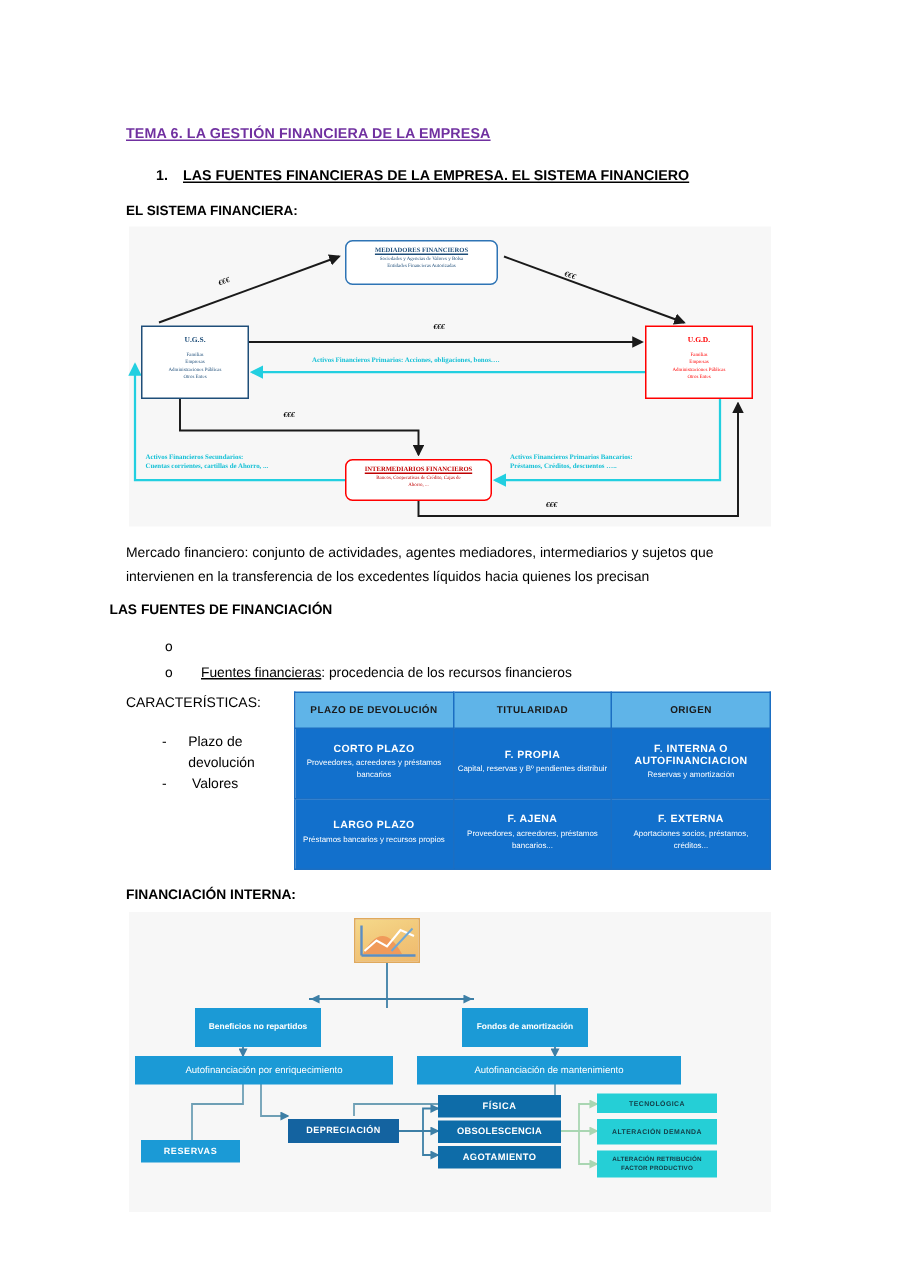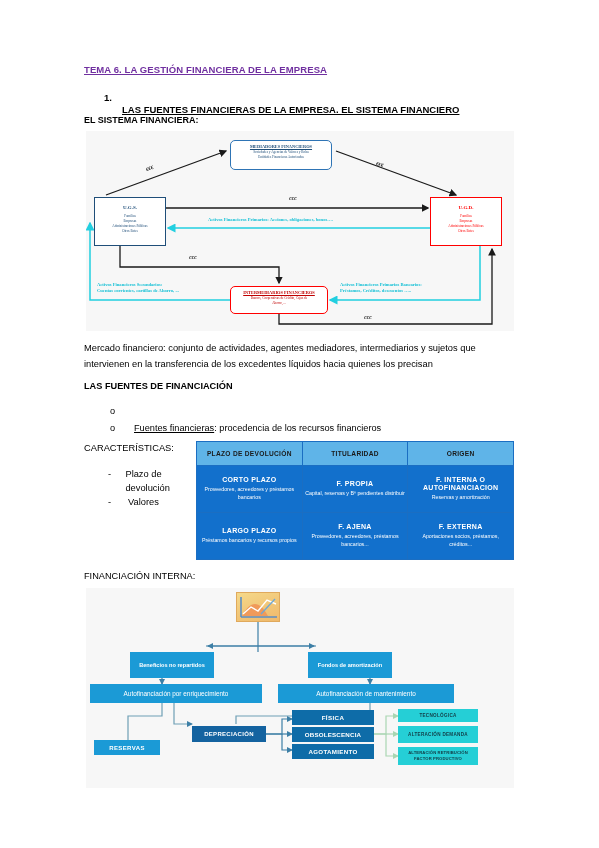--- a/index.html
+++ b/index.html
@@ -6,50 +6,50 @@
     margin: 0; padding: 0;
     background: #ffffff;
   }
   body {
     width: 599px; height: 848px;
     font-family: "Liberation Sans", sans-serif;
     color: #000000;
     position: relative;
     overflow: hidden;
   }
-  .page { position: relative; width: 599px; height: 651px; }
+  .page { position: relative; width: 599px; height: 651px; margin-top: 20px; }
 
   
   .doc-title {
     position: absolute; left: 84px; top: 64px;
     font-size: 9.5px; font-weight: bold;
     color: #7030a0; text-decoration: underline;
     letter-spacing: .1px;
   }
   .section-num {
     position: absolute; left: 104px; top: 92px;
     font-size: 9.5px; font-weight: bold; color: #000;
   }
   .section-head {
-    position: absolute; left: 122px; top: 104px;
+    position: absolute; left: 122px; top: 92px;
     font-size: 9.5px; font-weight: bold; color: #000;
     text-decoration: underline;
   }
   .sub-head-1 {
     position: absolute; left: 84px; top: 115px;
     font-size: 9px; font-weight: bold; color: #000;
   }
   .para {
     position: absolute; left: 84px; top: 341px;
     width: 430px;
     font-size: 9.3px; line-height: 15.5px; color: #000;
   }
   .para b { font-weight: normal; }
   .sub-head-2 {
-    position: absolute; left: 84px; top: 381px;
+    position: absolute; left: 73px; top: 381px;
     font-size: 9.2px; font-weight: bold; color: #000;
   }
   .bullets {
     position: absolute; left: 110px; top: 403px;
     width: 400px; font-size: 9.2px; line-height: 17px;
   }
   .bullets .row { display: flex; gap: 18px; }
   .bullets .mark { width: 6px; }
   .bullets u { text-decoration: underline; }
   .carac-title {
@@ -57,21 +57,21 @@
     font-size: 9.3px; color: #000;
   }
   .carac-list {
     position: absolute; left: 108px; top: 467px;
     font-size: 9.3px; line-height: 14px; width: 90px;
   }
   .carac-list .row { display: flex; }
   .carac-list .mark { width: 20px; }
   .sub-head-3 {
     position: absolute; left: 84px; top: 571px;
-    font-size: 9.2px; font-weight: normal; color: #000;
+    font-size: 9.2px; font-weight: bold; color: #000;
   }
 
   
   .diag1 {
     position: absolute; left: 86px; top: 131px;
     width: 428px; height: 200px;
     background: #f7f7f7;
   }
   .d1box {
     position: absolute; box-sizing: border-box;

